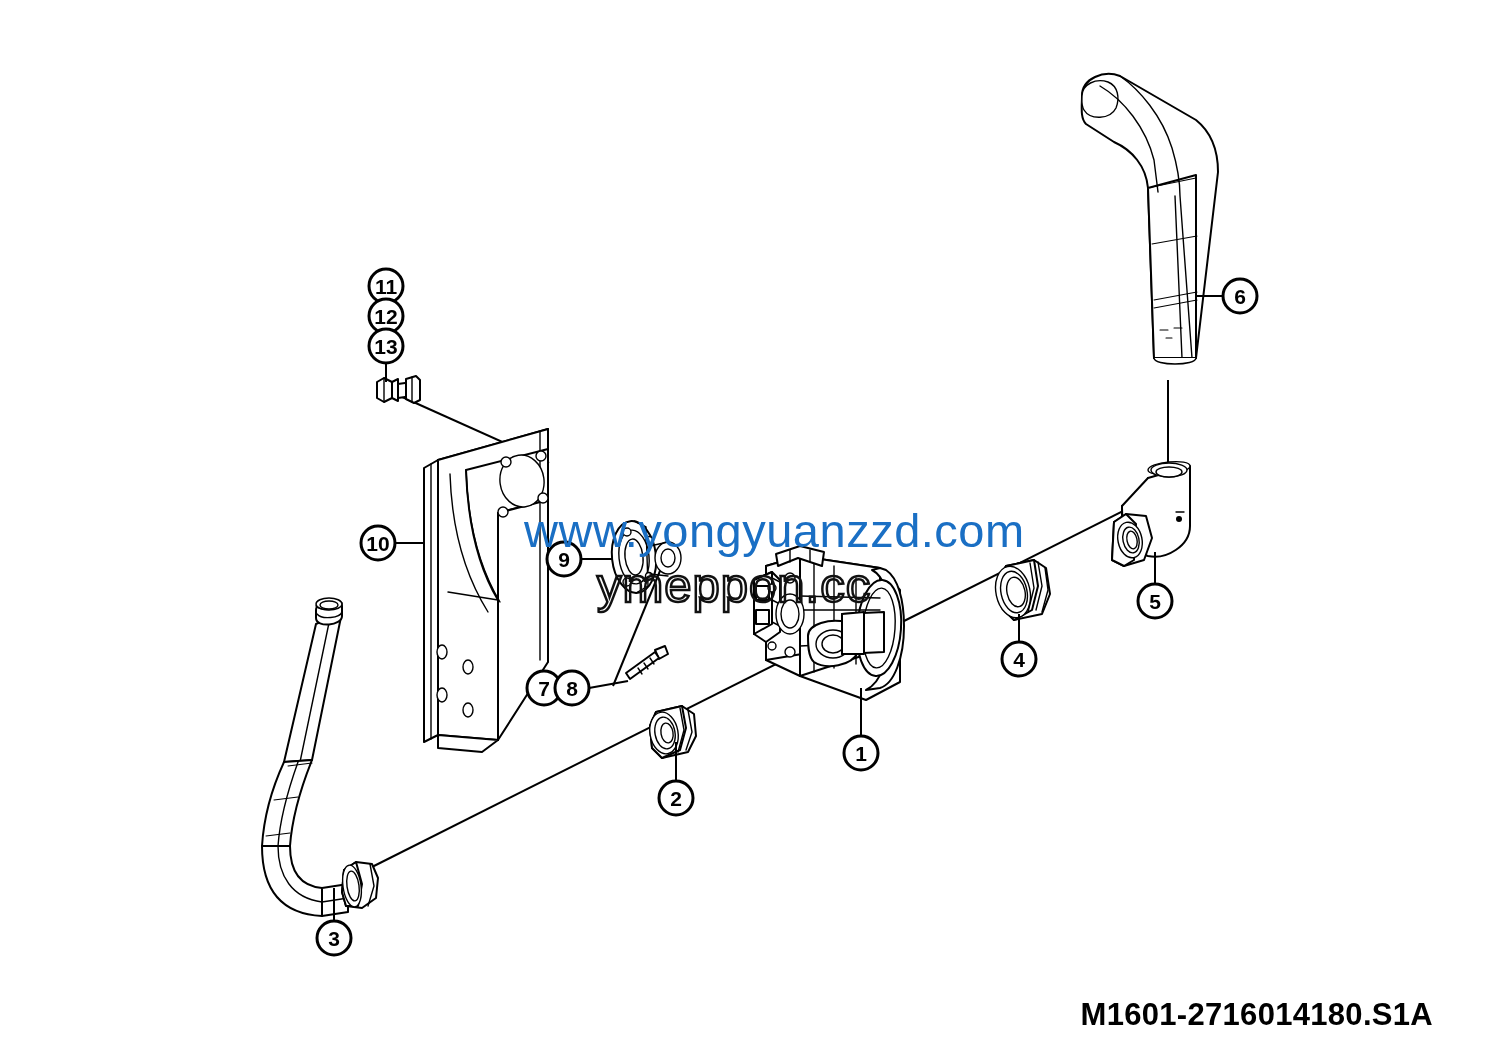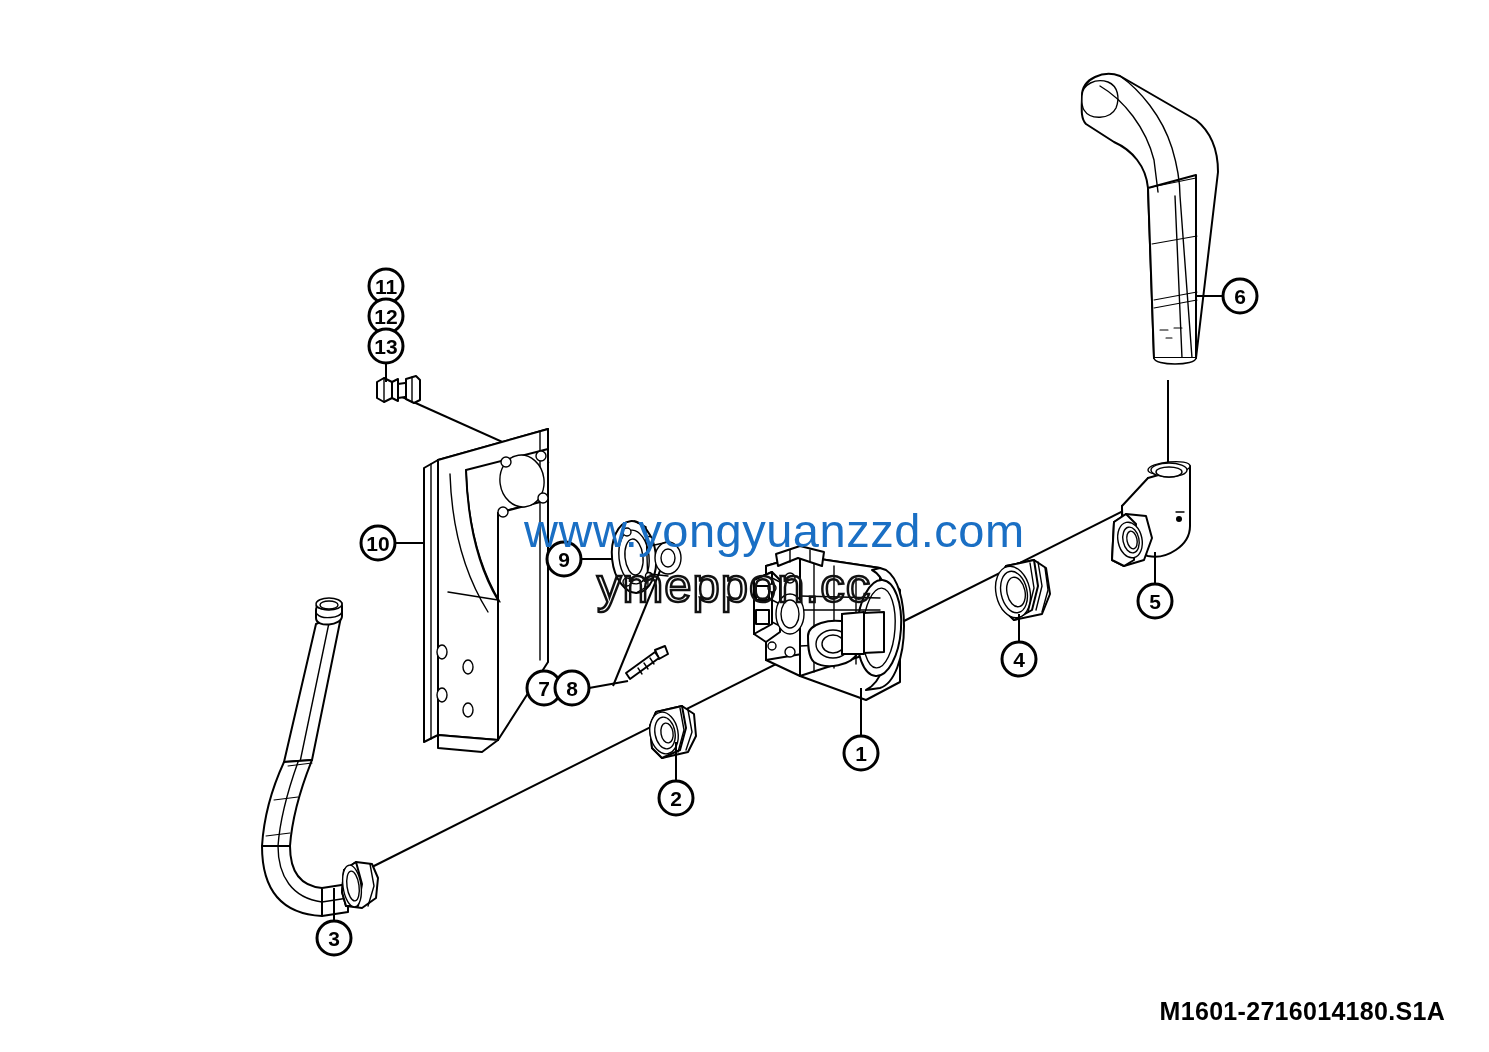--- a/index.html
+++ b/index.html
@@ -43,23 +43,23 @@
     top: 509px;
     font-size: 49px;
     letter-spacing: 1px;
     color: transparent;
     -webkit-text-stroke: 2.5px #111111;
     text-stroke: 2.5px #111111;
     margin-top: 48px;
   }
   #partno {
     position: absolute;
-    right: 44px;
+    right: 56px;
     top: 997px;
-    font-size: 25px;
+    font-size: 31px;
     font-weight: bold;
     color: #000000;
     letter-spacing: 0.3px;
   }
   .balloon-label {
     font-family: "Liberation Sans", sans-serif;
     font-size: 21px;
     font-weight: bold;
     fill: #000000;
   }

